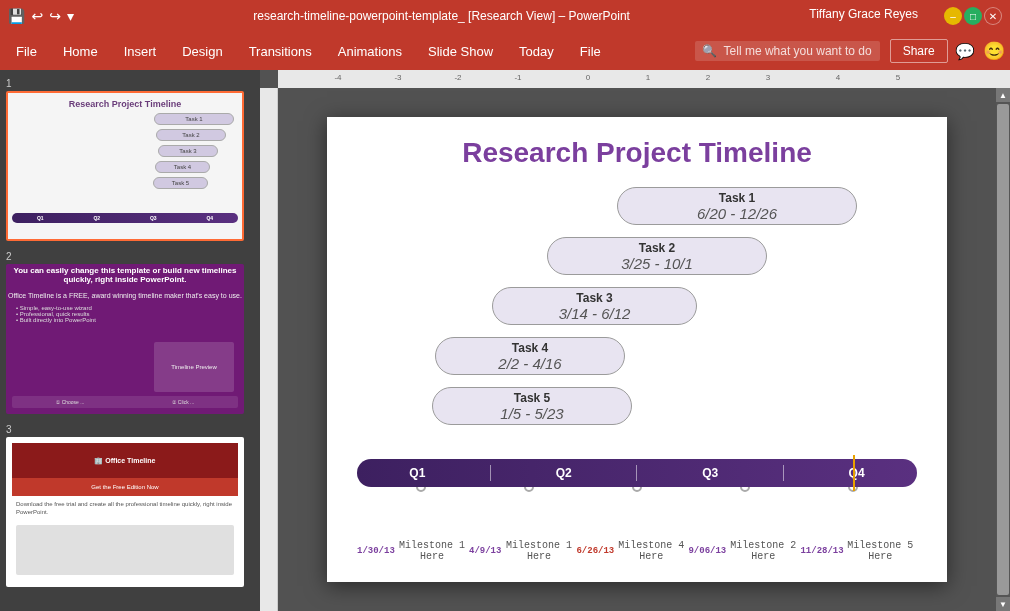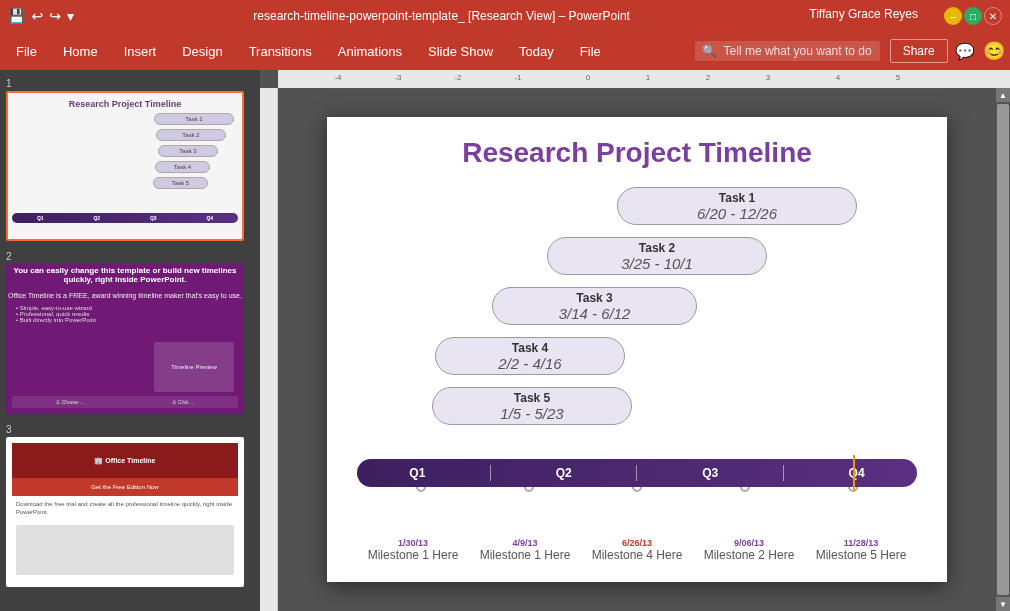--- a/index.html
+++ b/index.html
@@ -236,27 +236,28 @@
     .milestones-row {
       position: absolute;
       bottom: 20px;
       left: 30px;
       right: 30px;
       display: flex;
       justify-content: space-around;
     }
     .milestone {
       display: flex;
-      flex-direction: column;
+      flex-direction: row;
       align-items: center;
       font-size: 9px;
       color: #555;
+      font-family: Liberation Mono, monospace;
     }
     .milestone-date { color: #7B3F9E; font-weight: bold; font-size: 9px; }
-    .milestone-name { font-size: 12px; color: #555; }
+    .milestone-name { text-align: center; font-size: 10px; color: #555; }
 
     
     #scrollbar-v {
       width: 14px;
       background: #555;
       display: flex;
       flex-direction: column;
       align-items: center;
     }
     .scroll-arrow {

